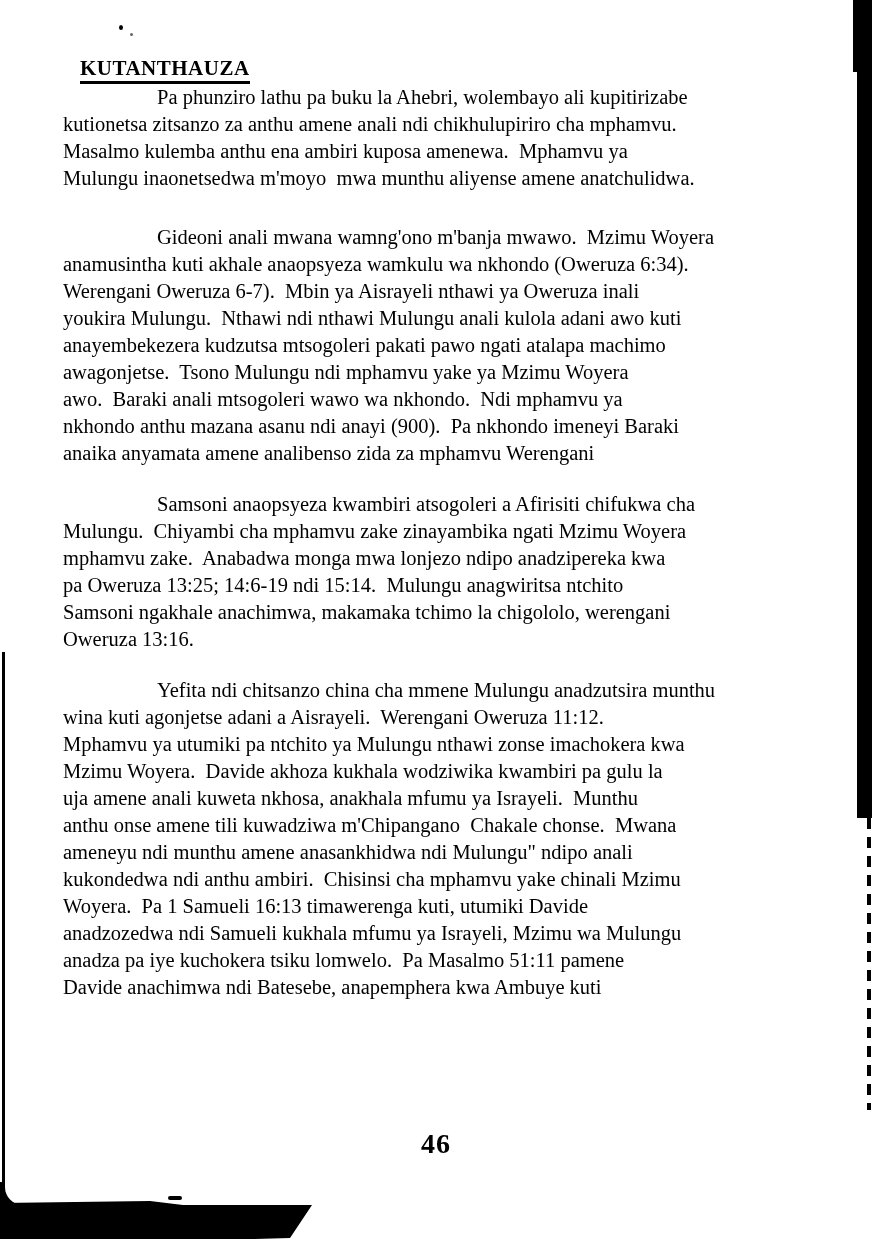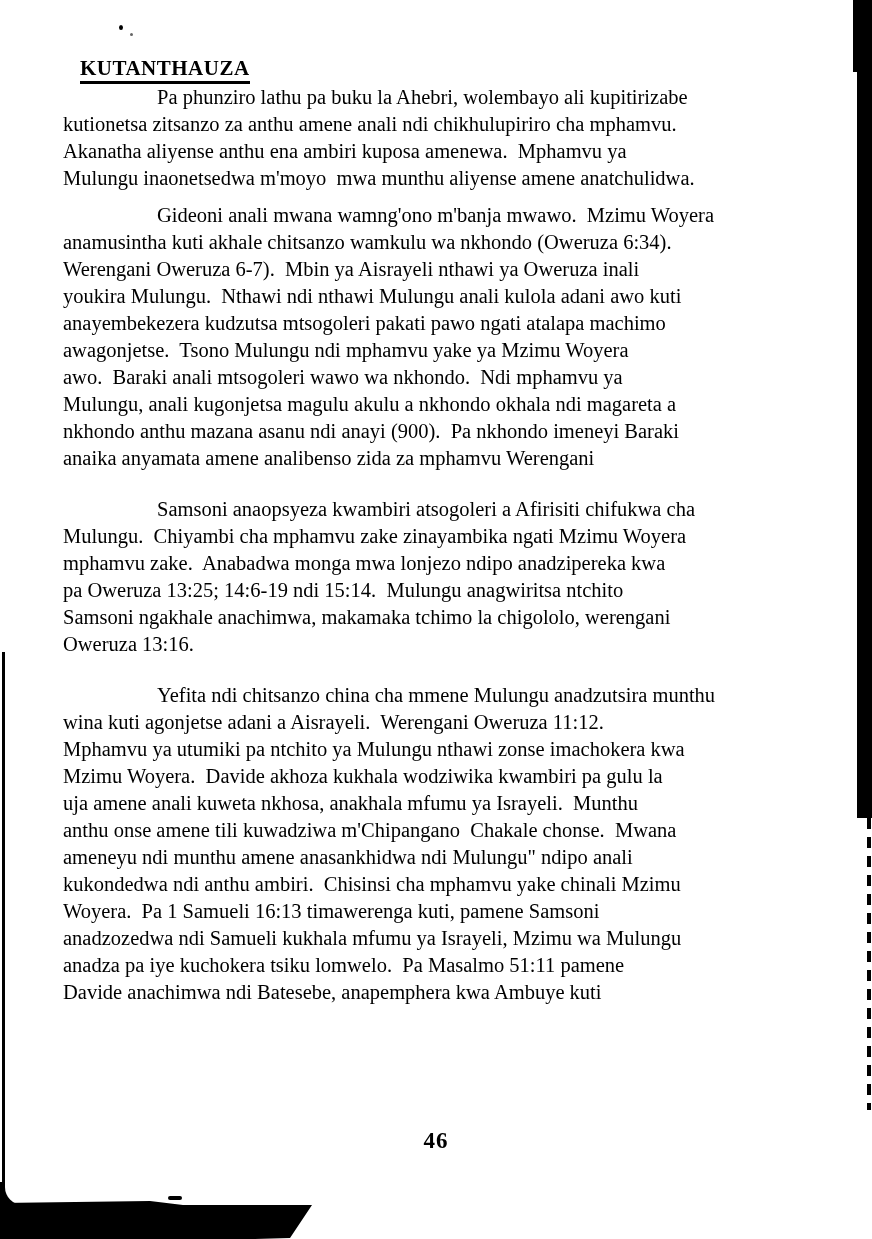--- a/index.html
+++ b/index.html
@@ -25,31 +25,31 @@
   }
   .doc-body {
     position: absolute;
     left: 63px;
     top: 84px;
     width: 760px;
     font-size: 20.5px;
     line-height: 27px;
   }
   .paragraph { margin: 0 0 24px 0; }
-  .paragraph:first-child { margin-bottom: 10px; }
+  .paragraph:first-child { margin-bottom: 32px; }
   .line { height: 27px; white-space: pre; }
   .line.indent { padding-left: 94px; }
   .line b { font-weight: normal; }
   .page-number {
     position: absolute;
     top: 1128px;
     left: 0;
     width: 872px;
     text-align: center;
-    font-size: 23px;
+    font-size: 28px;
     font-weight: bold;
     letter-spacing: 1px;
   }
   
   .scan-right-bar {
     position: absolute; right: 0; top: 0;
     width: 15px; height: 818px; background: #000;
   }
   .scan-right-bar-top {
     position: absolute; right: 0; top: 0;
@@ -95,53 +95,52 @@
 <body>
 
 <div class="page">
 
   <div class="doc-title">KUTANTHAUZA</div>
 
   <div class="doc-body">
       <div class="paragraph">
         <div class="line indent"><span>Pa phunziro lathu pa buku la Ahebri, wolembayo ali kupitirizabe</span></div>
         <div class="line"><span>kutionetsa zitsanzo za anthu amene anali ndi chikhulupiriro cha mphamvu.</span></div>
-        <div class="line"><span>Akanatha aliyense anthu ena ambiri kuposa amenewa.  Mphamvu ya</span></div>
+        <div class="line"><span>Masalmo kulemba anthu ena ambiri kuposa amenewa.  Mphamvu ya</span></div>
         <div class="line"><span>Mulungu inaonetsedwa m'moyo  mwa munthu aliyense amene anatchulidwa.</span></div>
       </div>
       <div class="paragraph">
         <div class="line indent"><span>Gideoni anali mwana wamng'ono m'banja mwawo.  Mzimu Woyera</span></div>
-        <div class="line"><span>anamusintha kuti akhale chitsanzo wamkulu wa nkhondo </span><b>(Oweruza 6:34).</b></div>
+        <div class="line"><span>anamusintha kuti akhale anaopsyeza wamkulu wa nkhondo </span><b>(Oweruza 6:34).</b></div>
         <div class="line"><span>Werengani </span><b>Oweruza 6-7).</b><span>  Mbin ya Aisrayeli nthawi ya Oweruza inali</span></div>
         <div class="line"><span>youkira Mulungu.  Nthawi ndi nthawi Mulungu anali kulola adani awo kuti</span></div>
         <div class="line"><span>anayembekezera kudzutsa mtsogoleri pakati pawo ngati atalapa machimo</span></div>
         <div class="line"><span>awagonjetse.  Tsono Mulungu ndi mphamvu yake ya Mzimu Woyera</span></div>
         <div class="line"><span>awo.  Baraki anali mtsogoleri wawo wa nkhondo.  Ndi mphamvu ya</span></div>
-        <div class="line"><span>Mulungu, anali kugonjetsa magulu akulu a nkhondo okhala ndi magareta a</span></div>
         <div class="line"><span>nkhondo anthu mazana asanu ndi anayi (900).  Pa nkhondo imeneyi Baraki</span></div>
         <div class="line"><span>anaika anyamata amene analibenso zida za mphamvu Werengani</span></div>
       </div>
       <div class="paragraph">
         <div class="line indent"><span>Samsoni anaopsyeza kwambiri atsogoleri a Afirisiti chifukwa cha</span></div>
         <div class="line"><span>Mulungu.  Chiyambi cha mphamvu zake zinayambika ngati Mzimu Woyera</span></div>
         <div class="line"><span>mphamvu zake.  Anabadwa monga mwa lonjezo ndipo anadzipereka kwa</span></div>
         <div class="line"><span>pa </span><b>Oweruza 13:25; 14:6-19 ndi 15:14.</b><span>  Mulungu anagwiritsa ntchito</span></div>
         <div class="line"><span>Samsoni ngakhale anachimwa, makamaka tchimo la chigololo, werengani</span></div>
         <div class="line"><b>Oweruza 13:16.</b></div>
       </div>
       <div class="paragraph">
         <div class="line indent"><span>Yefita ndi chitsanzo china cha mmene Mulungu anadzutsira munthu</span></div>
         <div class="line"><span>wina kuti agonjetse adani a Aisrayeli.  </span><b>Werengani Oweruza 11:12.</b></div>
         <div class="line"><span>Mphamvu ya utumiki pa ntchito ya Mulungu nthawi zonse imachokera kwa</span></div>
         <div class="line"><span>Mzimu Woyera.  Davide akhoza kukhala wodziwika kwambiri pa gulu la</span></div>
         <div class="line"><span>uja amene anali kuweta nkhosa, anakhala mfumu ya Israyeli.  Munthu</span></div>
         <div class="line"><span>anthu onse amene tili kuwadziwa m'Chipangano  Chakale chonse.  Mwana</span></div>
         <div class="line"><span>ameneyu ndi munthu amene anasankhidwa ndi Mulungu" ndipo anali</span></div>
         <div class="line"><span>kukondedwa ndi anthu ambiri.  Chisinsi cha mphamvu yake chinali Mzimu</span></div>
-        <div class="line"><span>Woyera.  Pa </span><b>1 Samueli 16:13</b><span> timawerenga kuti, pamene Samsoni</span></div>
+        <div class="line"><span>Woyera.  Pa </span><b>1 Samueli 16:13</b><span> timawerenga kuti, utumiki Davide</span></div>
         <div class="line"><span>anadzozedwa ndi Samueli kukhala mfumu ya Israyeli, Mzimu wa Mulungu</span></div>
         <div class="line"><span>anadza pa iye kuchokera tsiku lomwelo.  Pa </span><b>Masalmo 51:11</b><span> pamene</span></div>
         <div class="line"><span>Davide anachimwa ndi Batesebe, anapemphera kwa Ambuye kuti</span></div>
       </div>
     </div>
 
   <div class="page-number">46</div>
 
   <div class="scan-right-bar"></div>
   <div class="scan-right-bar-top"></div>

